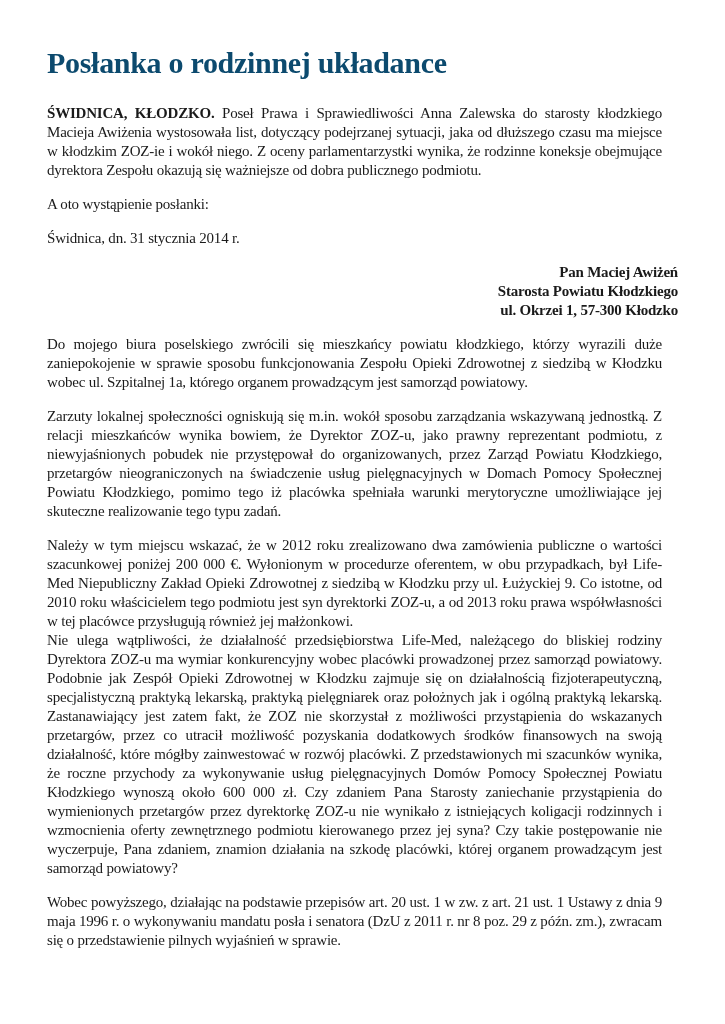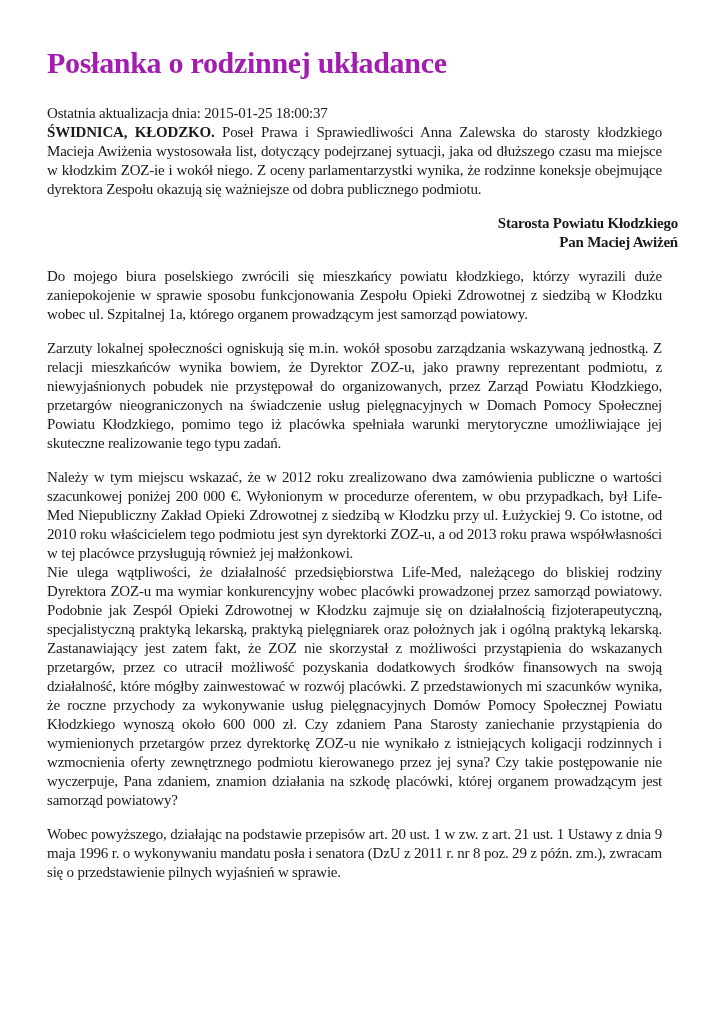--- a/index.html
+++ b/index.html
@@ -20,21 +20,21 @@
     padding: 46px 47px 20px 47px;
     overflow: hidden;
     background: #ffffff;
   }
   h1.article-title {
     font-size: 30px;
     line-height: 34px;
     font-weight: bold;
     letter-spacing: -0.3px;
     margin: 0 0 24px 0;
-    color: #a21caf;
+    color: #0c4a6e;
   }
   .doc {
     font-size: 15px;
     line-height: 19px;
     letter-spacing: -0.2px;
   }
   .doc p {
     margin: 0 16px 15px 0;
     text-align: justify;
   }
@@ -60,29 +60,31 @@
 </head>
 <body>
 
 <div class="page">
 
   <h1 class="article-title">Posłanka o rodzinnej układance</h1>
 
   <div class="doc">
 
 
-    <p class="meta-line">Ostatnia aktualizacja dnia: 2015-01-25 18:00:37</p>
 
     <p class="lead"><b>ŚWIDNICA, KŁODZKO.</b> <span>Poseł Prawa i Sprawiedliwości Anna Zalewska do starosty kłodzkiego Macieja Awiżenia wystosowała list, dotyczący podejrzanej sytuacji, jaka od dłuższego czasu ma miejsce w kłodzkim ZOZ-ie i wokół niego. Z oceny parlamentarzystki wynika, że rodzinne koneksje obejmujące dyrektora Zespołu okazują się ważniejsze od dobra publicznego podmiotu.</span></p>
 
+    <p class="plain">A oto wystąpienie posłanki:</p>
 
+    <p class="plain">Świdnica, dn. 31 stycznia 2014 r.</p>
 
     <div class="recipient">
+      <div>Pan Maciej Awiżeń</div>
       <div>Starosta Powiatu Kłodzkiego</div>
-      <div>Pan Maciej Awiżeń</div>
+      <div>ul. Okrzei 1, 57-300 Kłodzko</div>
     </div>
 
     <p>Do mojego biura poselskiego zwrócili się mieszkańcy powiatu kłodzkiego, którzy wyrazili duże zaniepokojenie w sprawie sposobu funkcjonowania Zespołu Opieki Zdrowotnej z siedzibą w Kłodzku wobec ul. Szpitalnej 1a, którego organem prowadzącym jest samorząd powiatowy.</p>
 
     <p>Zarzuty lokalnej społeczności ogniskują się m.in. wokół sposobu zarządzania wskazywaną jednostką. Z relacji mieszkańców wynika bowiem, że Dyrektor ZOZ-u, jako prawny reprezentant podmiotu, z niewyjaśnionych pobudek nie przystępował do organizowanych, przez Zarząd Powiatu Kłodzkiego, przetargów nieograniczonych na świadczenie usług pielęgnacyjnych w Domach Pomocy Społecznej Powiatu Kłodzkiego, pomimo tego iż placówka spełniała warunki merytoryczne umożliwiające jej skuteczne realizowanie tego typu zadań.</p>
 
     <p class="nogap">Należy w tym miejscu wskazać, że w 2012 roku zrealizowano dwa zamówienia publiczne o wartości szacunkowej poniżej 200 000 €. Wyłonionym w procedurze oferentem, w obu przypadkach, był Life-Med Niepubliczny Zakład Opieki Zdrowotnej z siedzibą w Kłodzku przy ul. Łużyckiej 9. Co istotne, od 2010 roku właścicielem tego podmiotu jest syn dyrektorki ZOZ-u, a od 2013 roku prawa współwłasności w tej placówce przysługują również jej małżonkowi.</p>
 
     <p>Nie ulega wątpliwości, że działalność przedsiębiorstwa Life-Med, należącego do bliskiej rodziny Dyrektora ZOZ-u ma wymiar konkurencyjny wobec placówki prowadzonej przez samorząd powiatowy. Podobnie jak Zespół Opieki Zdrowotnej w Kłodzku zajmuje się on działalnością fizjoterapeutyczną, specjalistyczną praktyką lekarską, praktyką pielęgniarek oraz położnych jak i ogólną praktyką lekarską. Zastanawiający jest zatem fakt, że ZOZ nie skorzystał z możliwości przystąpienia do wskazanych przetargów, przez co utracił możliwość pozyskania dodatkowych środków finansowych na swoją działalność, które mógłby zainwestować w rozwój placówki. Z przedstawionych mi szacunków wynika, że roczne przychody za wykonywanie usług pielęgnacyjnych Domów Pomocy Społecznej Powiatu Kłodzkiego wynoszą około 600 000 zł. Czy zdaniem Pana Starosty zaniechanie przystąpienia do wymienionych przetargów przez dyrektorkę ZOZ-u nie wynikało z istniejących koligacji rodzinnych i wzmocnienia oferty zewnętrznego podmiotu kierowanego przez jej syna? Czy takie postępowanie nie wyczerpuje, Pana zdaniem, znamion działania na szkodę placówki, której organem prowadzącym jest samorząd powiatowy?</p>
 

